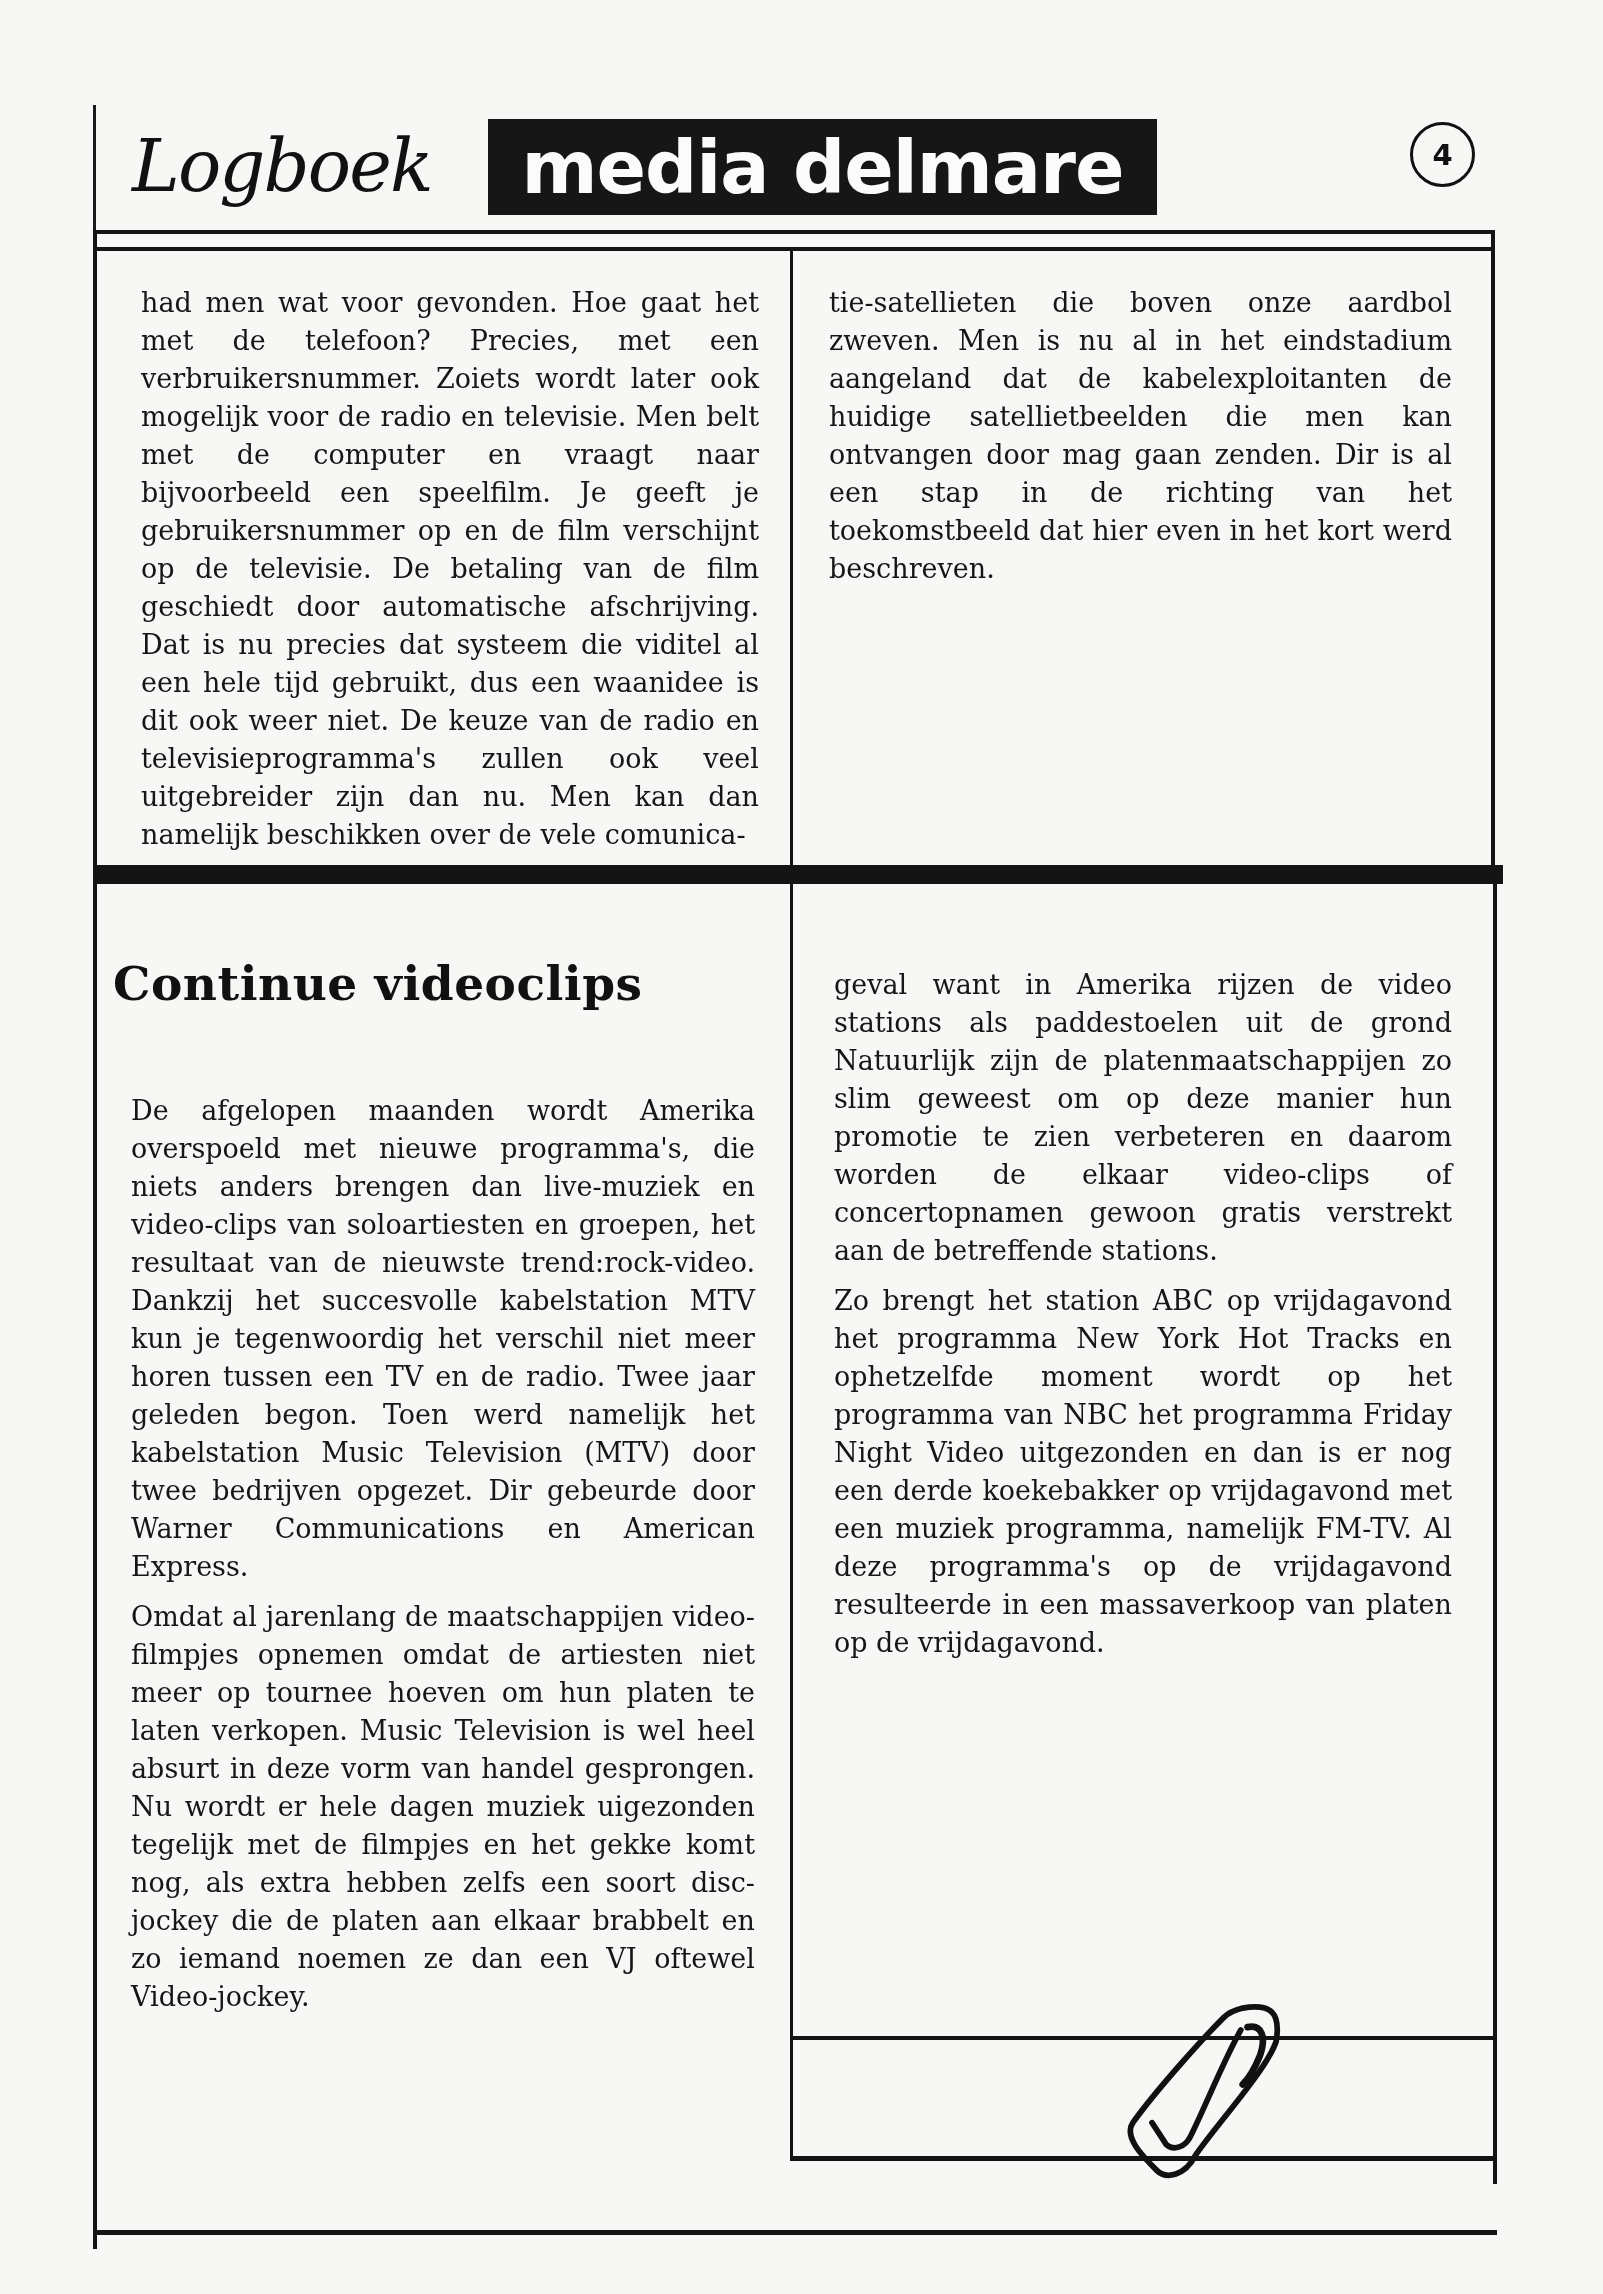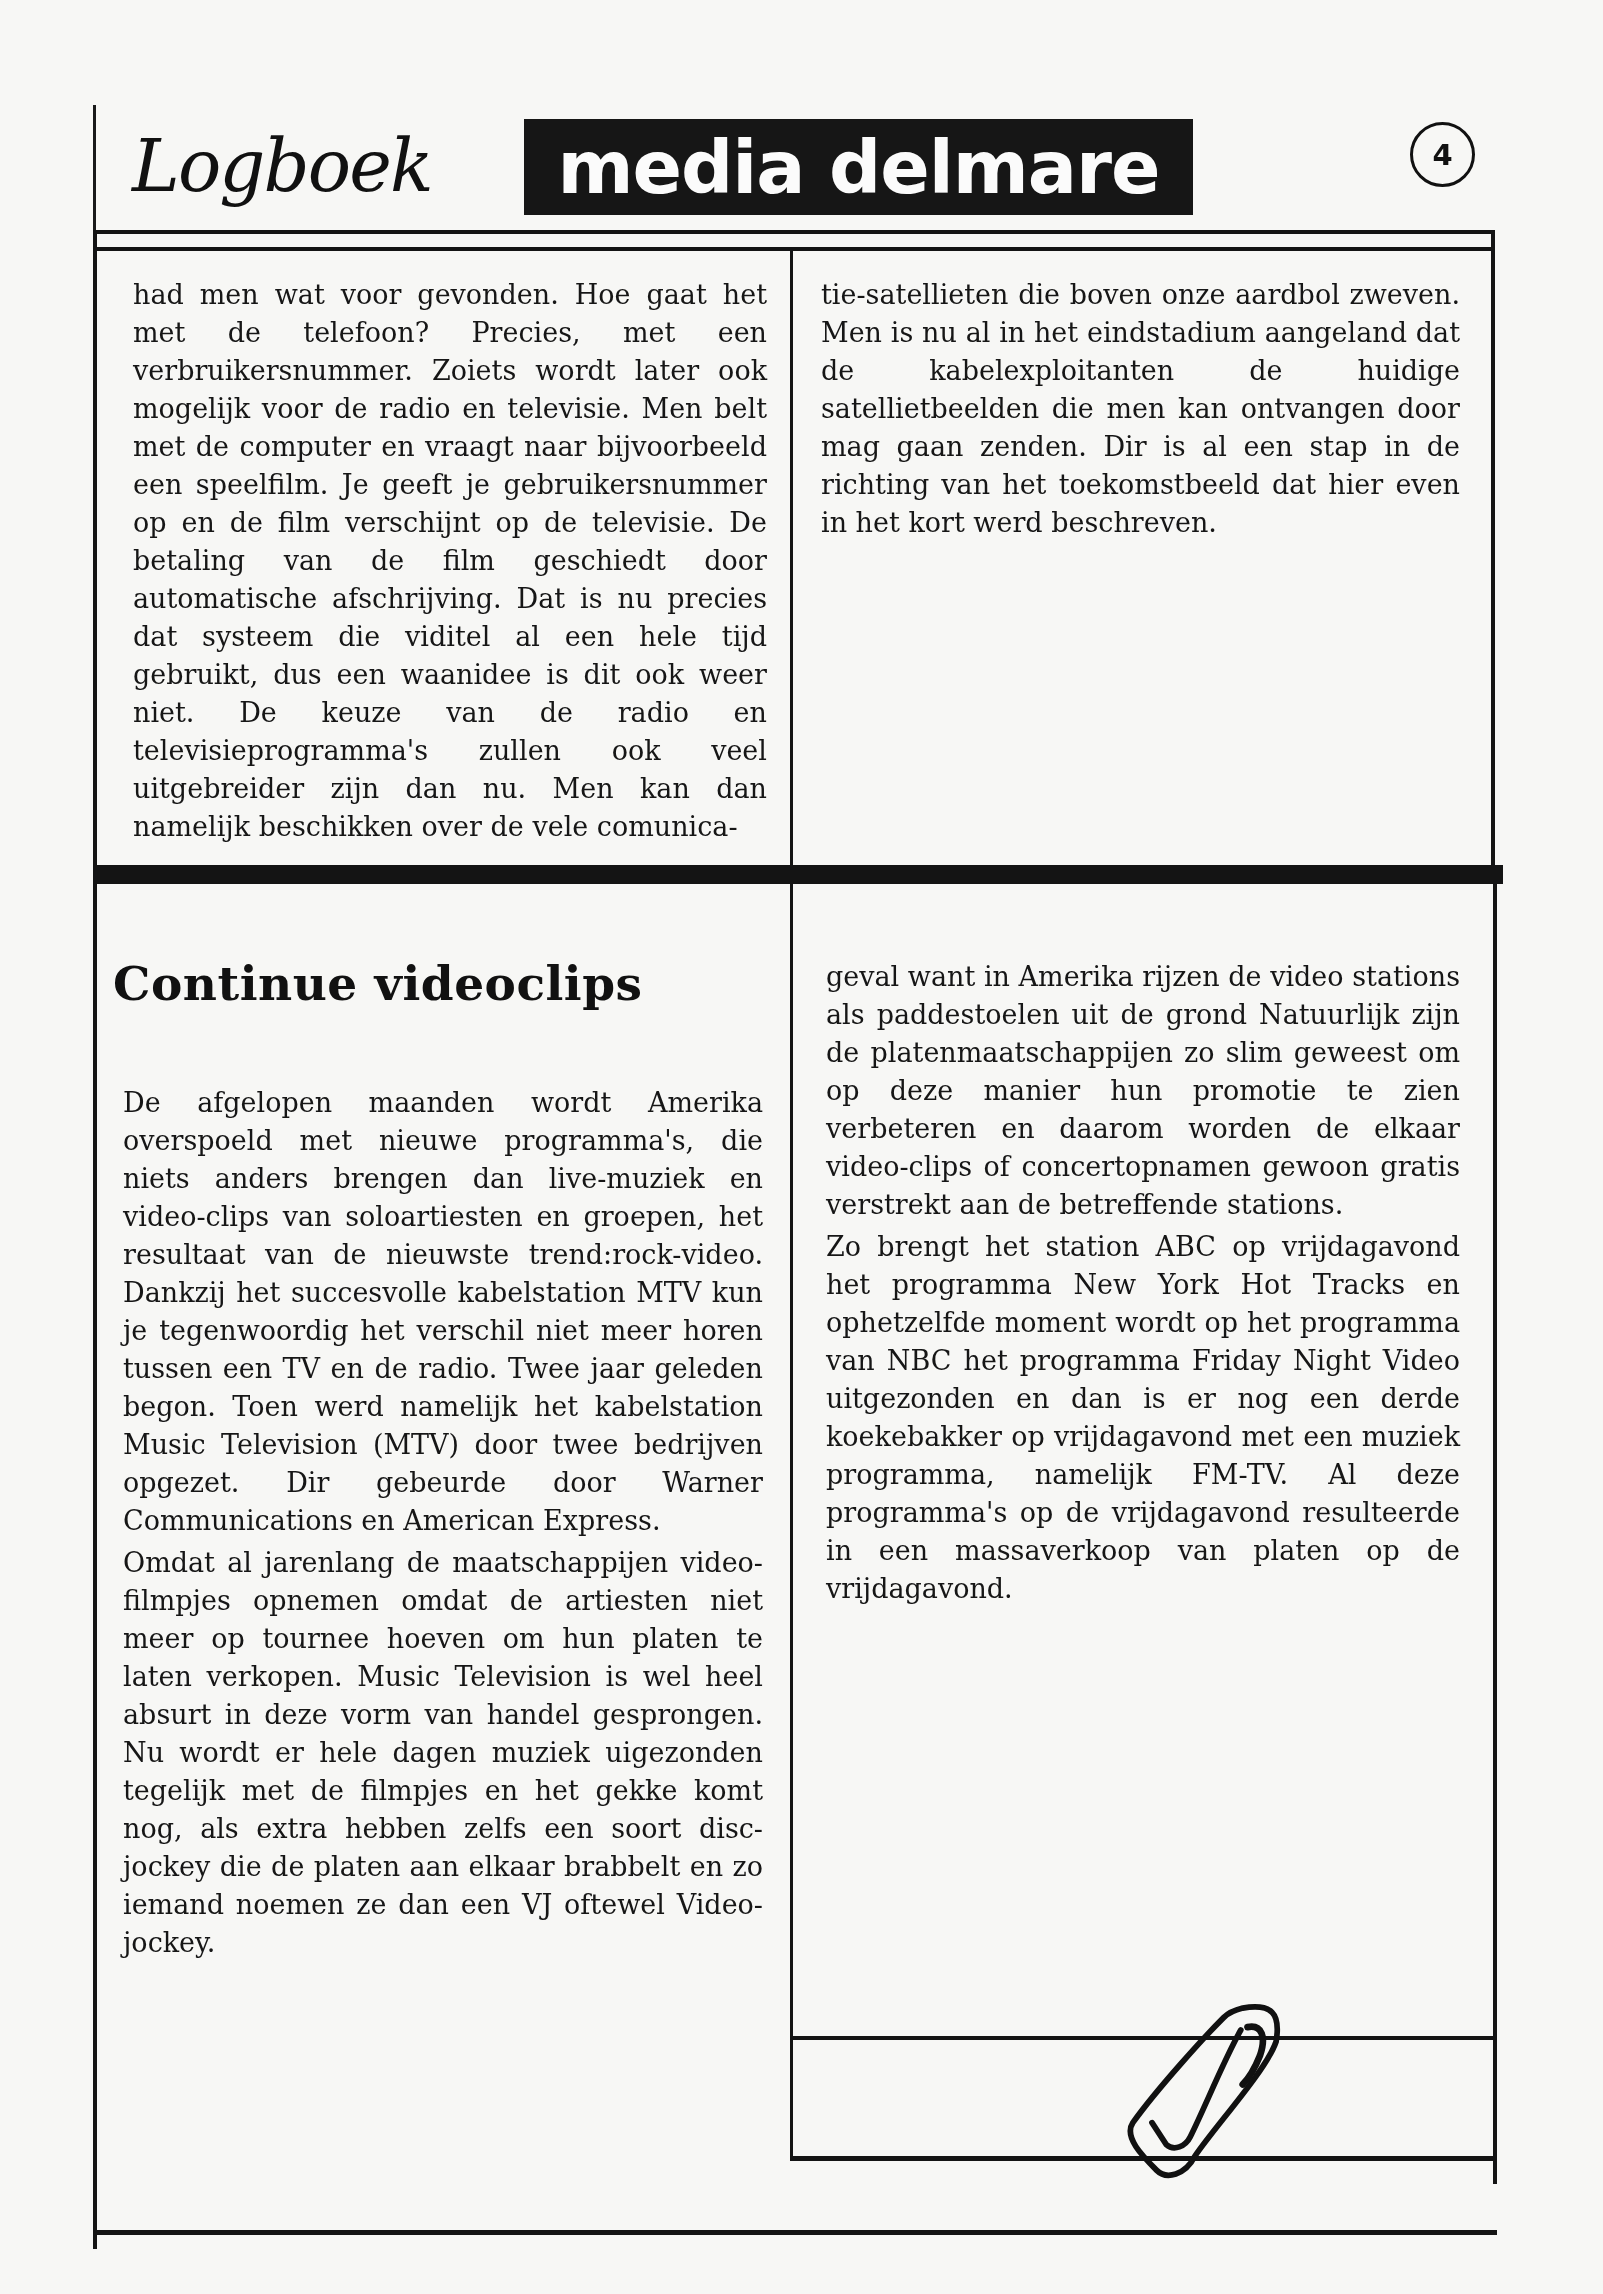--- a/index.html
+++ b/index.html
@@ -14,35 +14,35 @@
   .logo-script {
     position:absolute; left:36px; top:19px;
     font-family:"DejaVu Serif", serif; font-style:italic;
     font-size:72px; letter-spacing:-1.9px; color:#111; font-weight:normal;
   }
   .brand-box {
     position:absolute; left:392px; top:14.3px; width:669px; height:96px;
     background:#161616; color:#fbfbfb;
     display:flex; align-items:center; justify-content:center;
     font-family:"DejaVu Sans", sans-serif; font-weight:bold;
-    font-size:73px; letter-spacing:-1px; line-height:1;margin-left:36px;
+    font-size:73px; letter-spacing:-1px; line-height:1;
   }
   .page-number {
     position:absolute; left:1314px; top:17px; width:59px; height:59px;
     border:3.8px solid #111; border-radius:50%;
     display:flex; align-items:center; justify-content:center;
     font-family:"DejaVu Sans", sans-serif; font-weight:bold; font-size:29px; color:#111;
   }
   .hrule { position:absolute; background:#141414; }
   .vrule { position:absolute; background:#141414; }
   .col {
     position:absolute; font-size:27px; line-height:38px;
     text-align:justify; color:#161616;
   }
-  .col p { margin:4px; }
+  .col p { margin:12px; }
   .headline {
     position:absolute; left:113px; top:956px;
     font-family:"DejaVu Serif", serif; font-weight:bold;
     font-size:47px; color:#111; letter-spacing:0.5px;
   }
   .paperclip { position:absolute; left:1109px; top:2003px; }
 </style>
 </head>
 <body>
 

